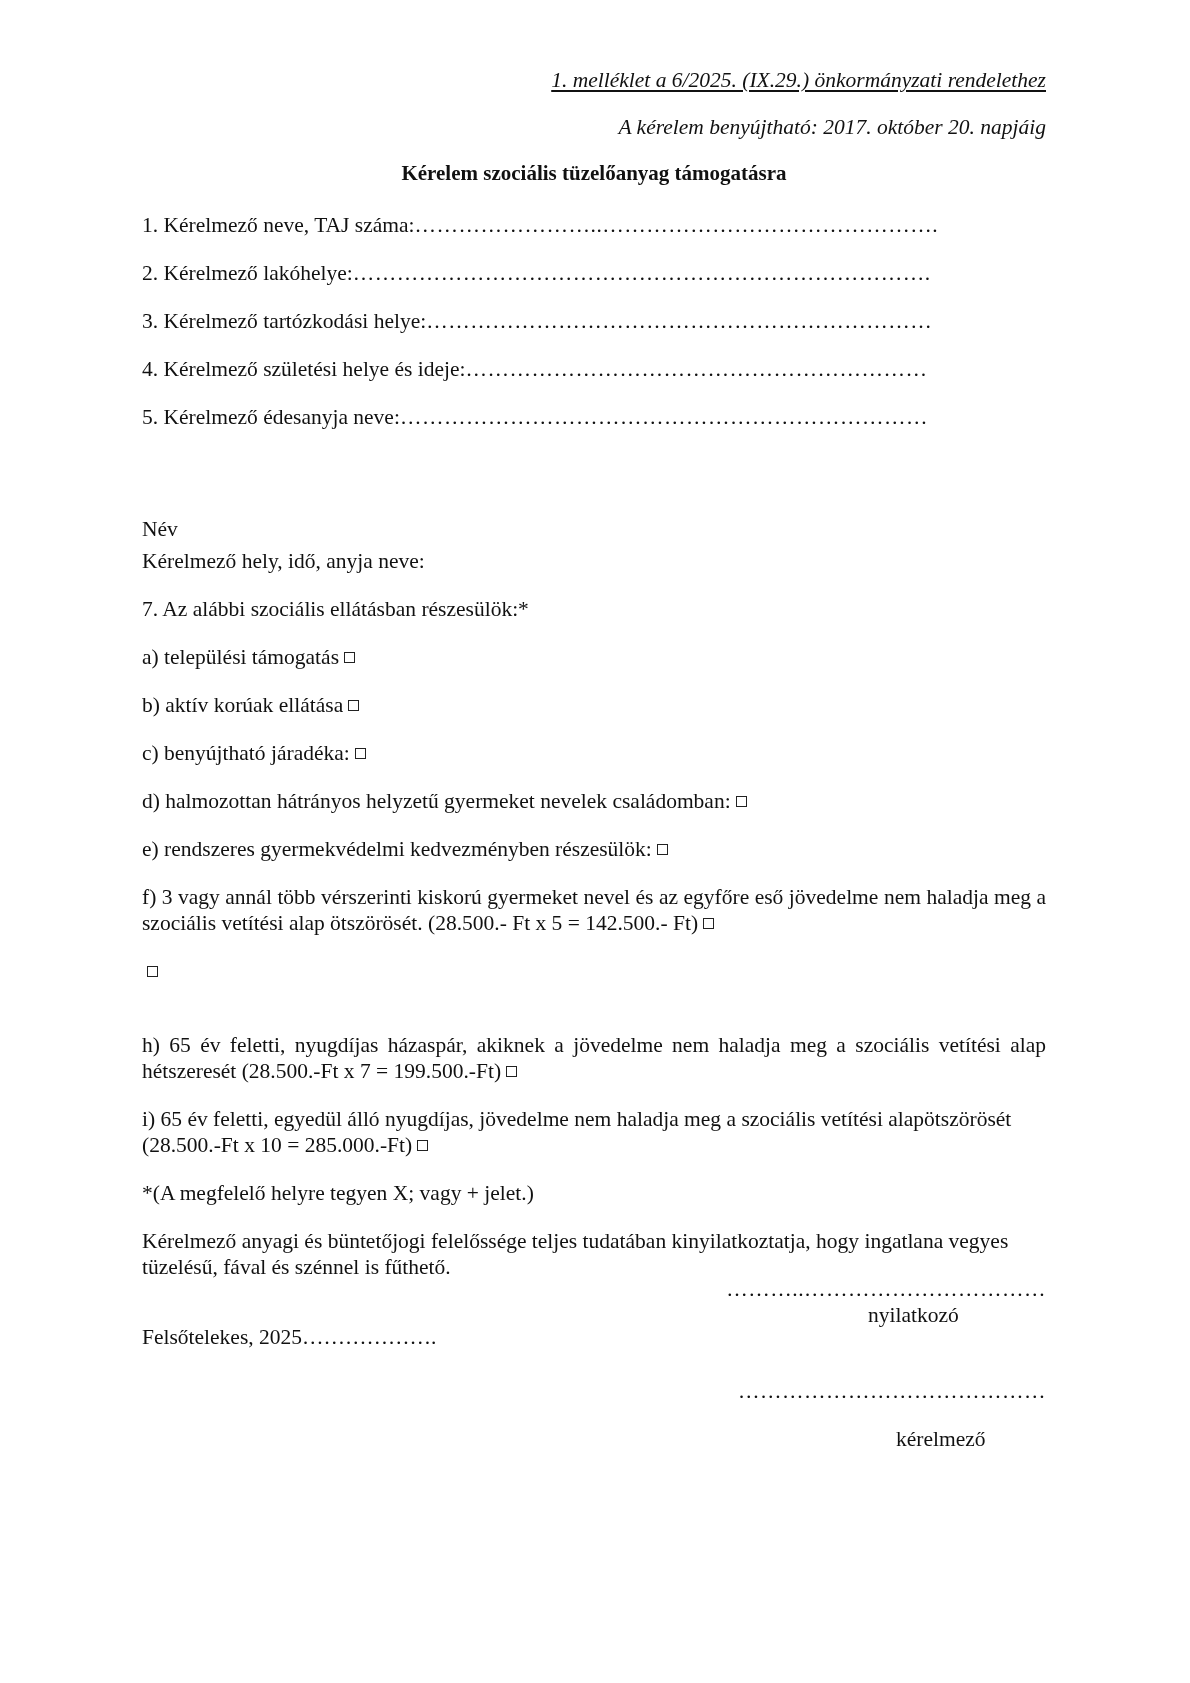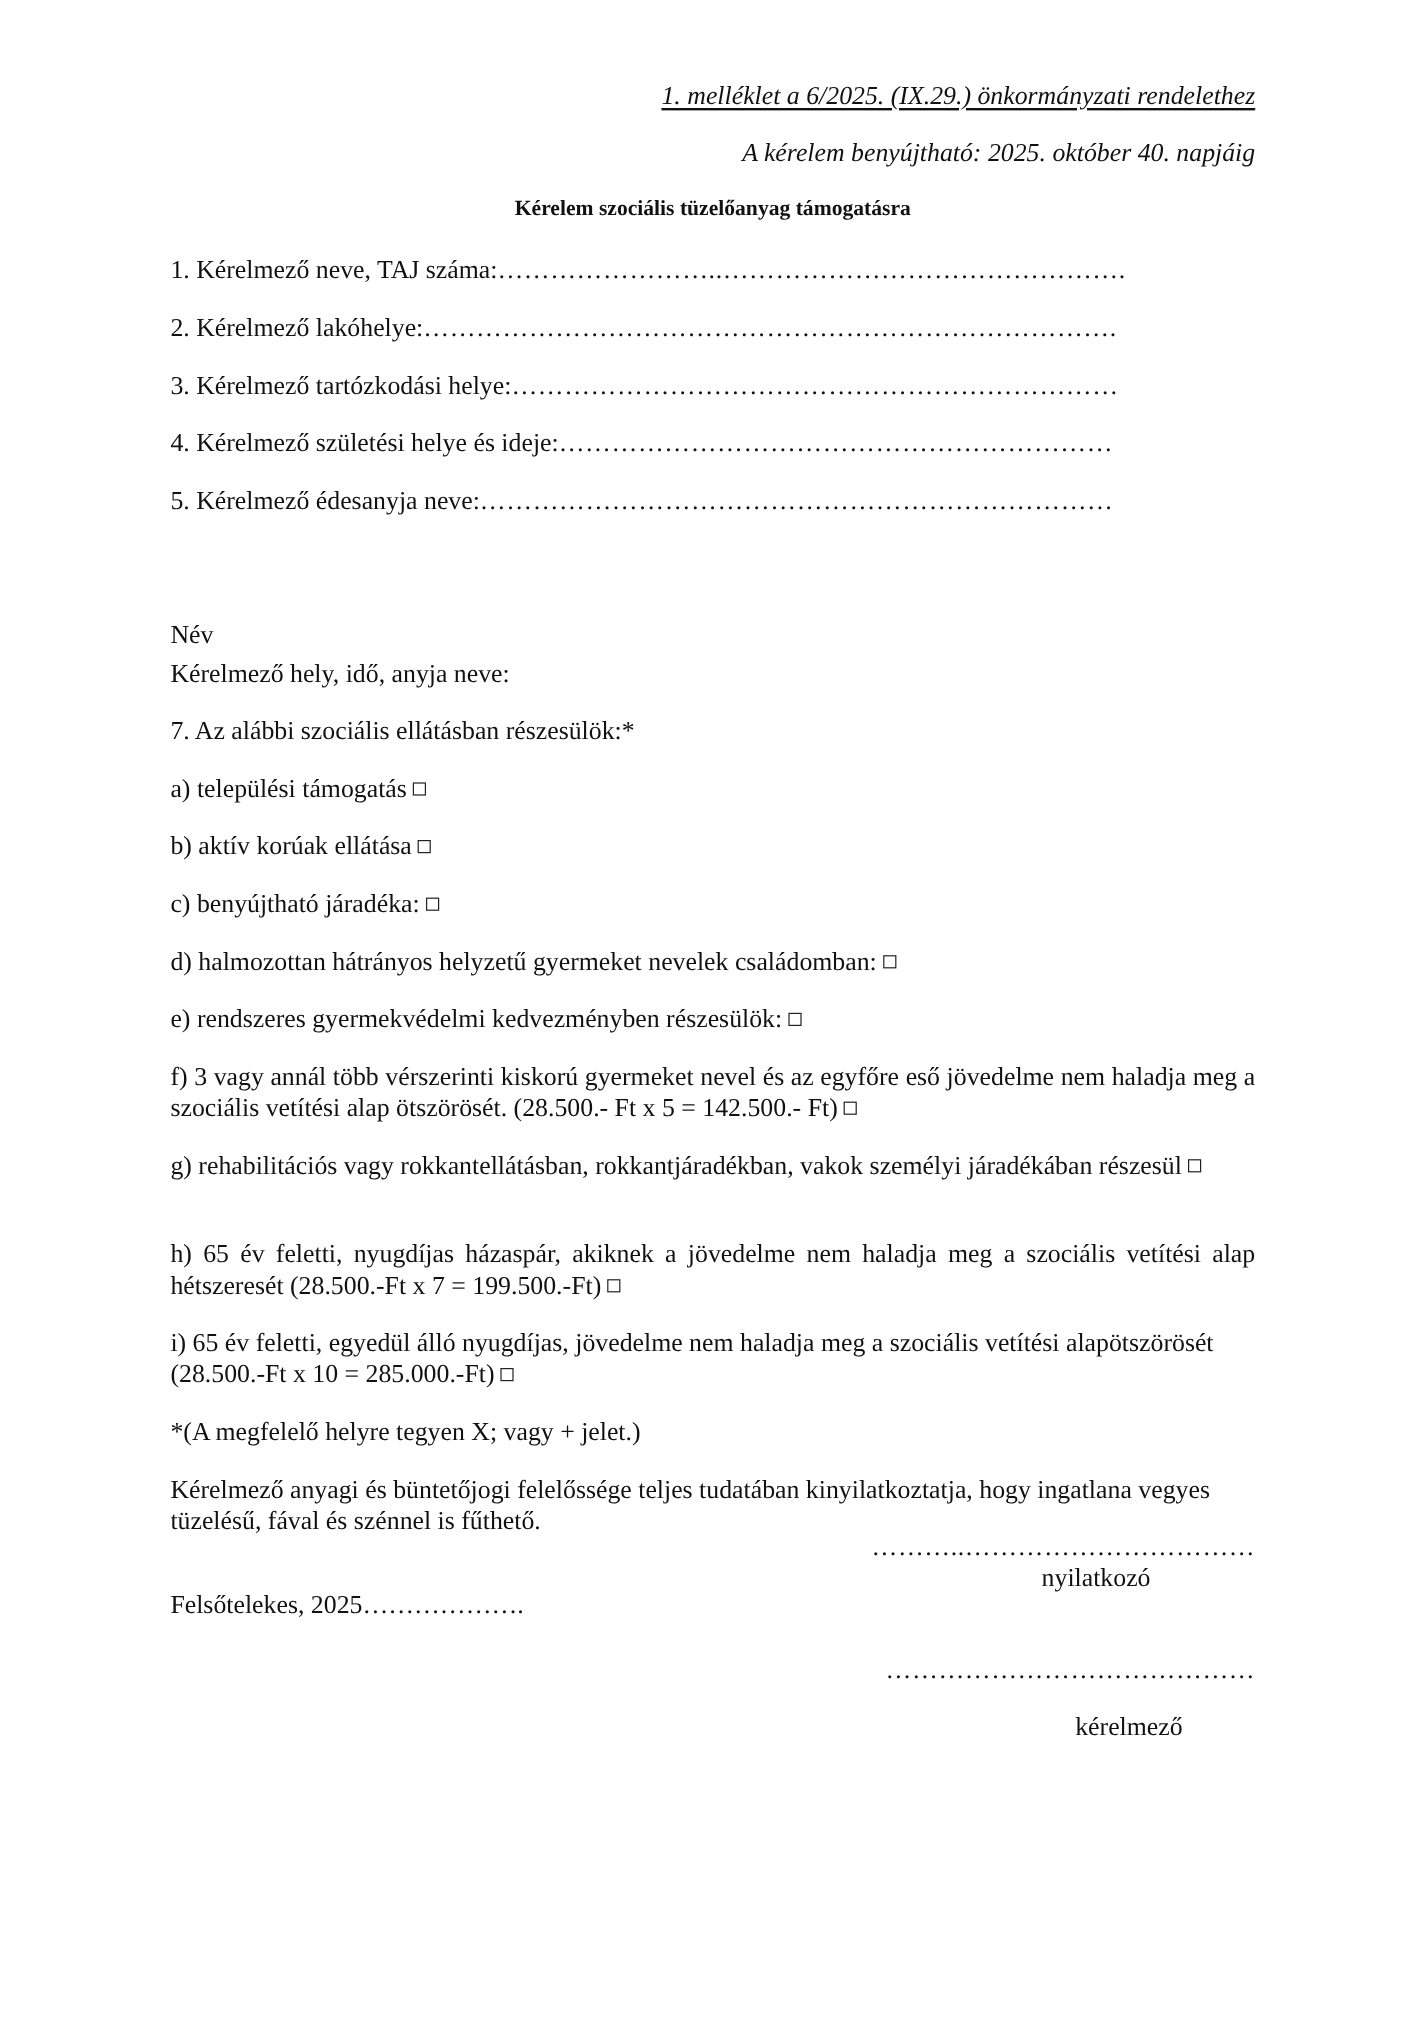--- a/index.html
+++ b/index.html
@@ -34,21 +34,21 @@
       left: auto;
       text-align: right;
     }
     .italic { font-style: italic; }
     .underline { text-decoration: underline; text-underline-offset: 3px; }
     .title {
       left: 0;
       right: 0;
       text-align: center;
       font-weight: bold;
-      font-size: 18px;
+      font-size: 21px;
     }
     .para {
       position: absolute;
       left: 0;
       width: 904px;
       line-height: 26px;
       text-align: justify;
     }
     .para.noj { text-align: left; }
     .checkbox {
@@ -60,21 +60,21 @@
       vertical-align: 1px;
     }
     .dots { letter-spacing: 0.5px; }
   </style>
 </head>
 <body>
 
 <div class="page">
 
   <div class="line right italic underline" style="top:67px;">1. melléklet a 6/2025. (IX.29.) önkormányzati rendelethez</div>
-  <div class="line right italic" style="top:114px;">A kérelem benyújtható: 2025. október 40. napjáig</div>
+  <div class="line right italic" style="top:114px;">A kérelem benyújtható: 2017. október 20. napjáig</div>
 
   <div class="line title" style="top:160px;">Kérelem szociális tüzelőanyag támogatásra</div>
 
   <div class="line" style="top:212px;">
     <span>1. Kérelmező neve, TAJ száma:</span><span class="dots">……………………..……………………………………….</span>
   </div>
   <div class="line" style="top:260px;">
     <span>2. Kérelmező lakóhelye:</span><span class="dots">…………………………………………………………………….</span>
   </div>
   <div class="line" style="top:308px;">
@@ -105,21 +105,21 @@
     <span>e) rendszeres gyermekvédelmi kedvezményben részesülök:</span><span class="checkbox"></span>
   </div>
   <div class="line" style="top:788px;">
     <span>d) halmozottan hátrányos helyzetű gyermeket nevelek családomban:</span><span class="checkbox"></span>
   </div>
 
   <div class="para" style="top:884px;">
     <span>f) 3 vagy annál több vérszerinti kiskorú gyermeket nevel és az egyfőre eső jövedelme nem haladja meg a szociális vetítési alap ötszörösét. (28.500.- Ft x 5 = 142.500.- Ft)</span><span class="checkbox"></span>
   </div>
   <div class="para noj" style="top:958px;">
-    <span>g) rehabilitációs vagy rokkantellátásban, rokkantjáradékban, vakok személyi járadékában részesül</span><span class="checkbox"></span>
+    <span class="checkbox"></span>
   </div>
   <div class="para" style="top:1032px;">
     <span>h) 65 év feletti, nyugdíjas házaspár, akiknek a jövedelme nem haladja meg a szociális vetítési alap hétszeresét (28.500.-Ft x 7 = 199.500.-Ft)</span><span class="checkbox"></span>
   </div>
   <div class="para noj" style="top:1106px;">
     <span>i) 65 év feletti, egyedül álló nyugdíjas, jövedelme nem haladja meg a szociális vetítési alapötszörösét (28.500.-Ft x 10 = 285.000.-Ft)</span><span class="checkbox"></span>
   </div>
 
   <div class="line" style="top:1180px;">*(A megfelelő helyre tegyen X; vagy + jelet.)</div>
 

